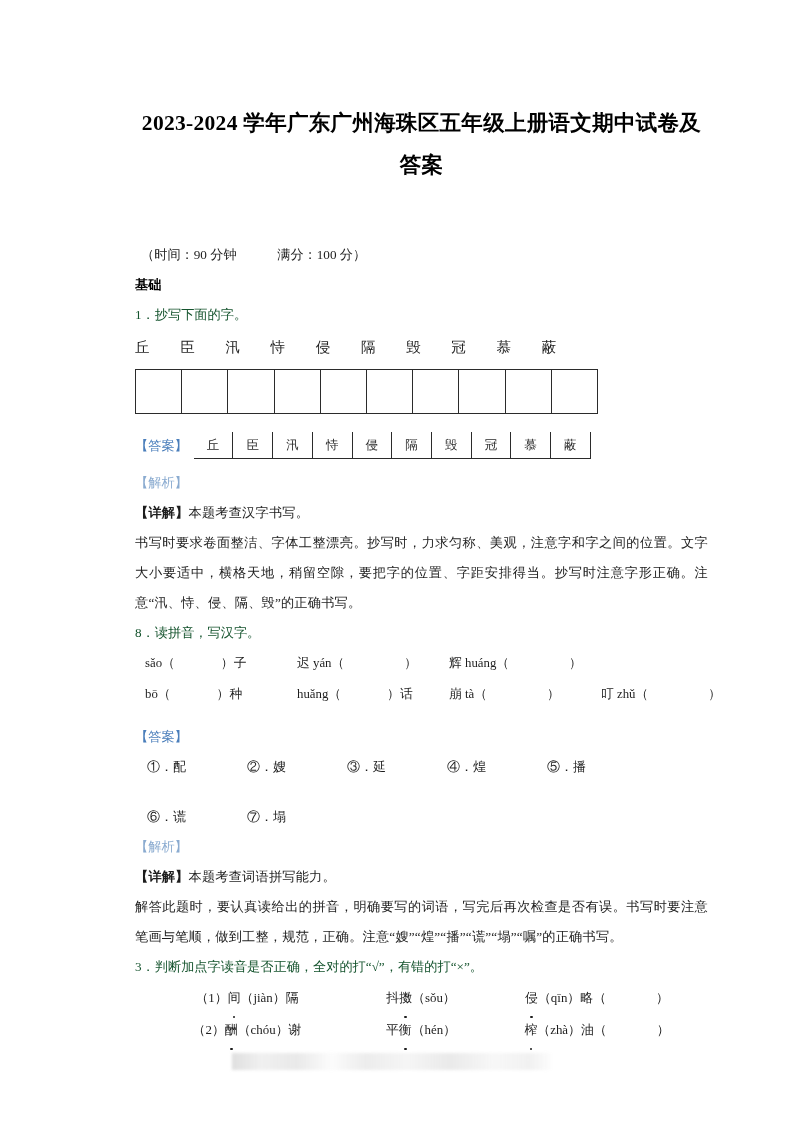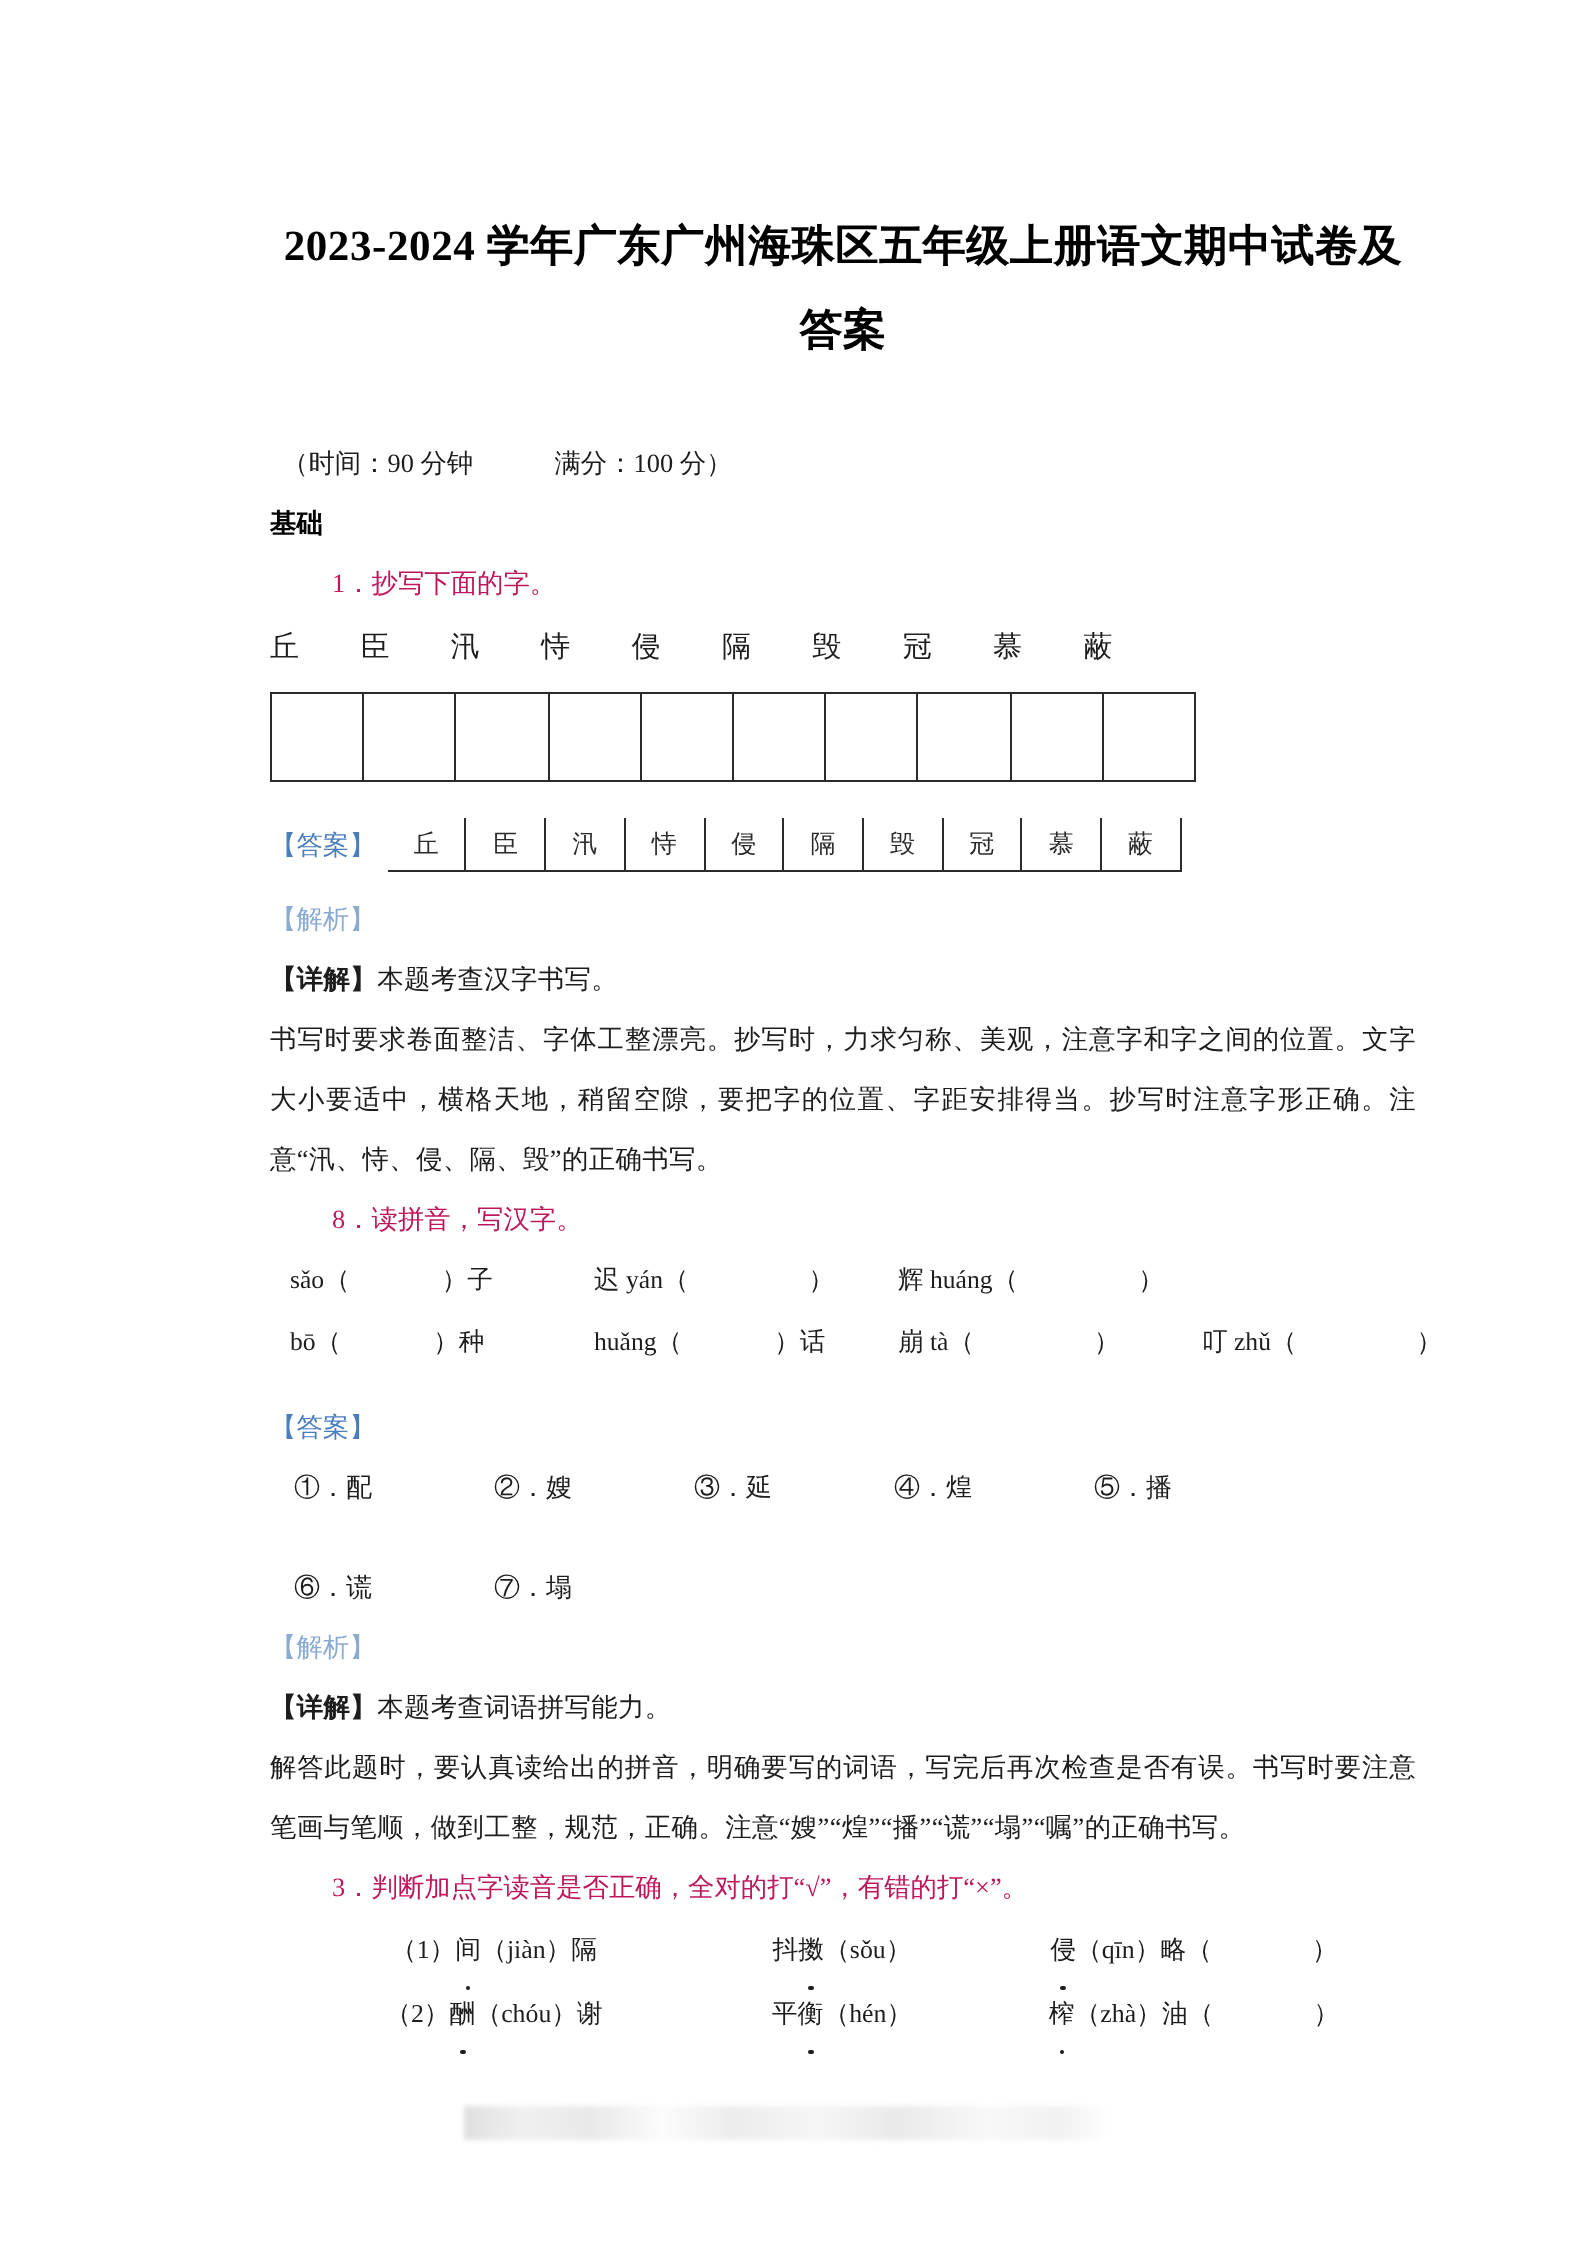--- a/index.html
+++ b/index.html
@@ -47,35 +47,35 @@
     letter-spacing: 0.2px;
   }
   .spacer-lg { height: 31px; }
   .spacer-md { height: 8px; }
 
   .meta-line {
     font-size: 13.2px;
     line-height: 30px;
     color: #1d1d1d;
     padding-left: 6px;
+    margin-top: 23px;
   }
   .meta-gap { display: inline-block; width: 34px; }
 
   .section-head {
     font-size: 13.2px;
     line-height: 30px;
     font-weight: bold;
     color: #000;
   }
 
   .q-line {
     font-size: 13.2px;
     line-height: 30px;
-    color: #be185d;
-    margin-left: 31px;
+    color: #14532d;
   }
 
   
   .char-row {
     display: flex;
     font-size: 14.5px;
     line-height: 30px;
     color: #1d1d1d;
     padding: 2px 0 3px 0;
     width: 452px;

